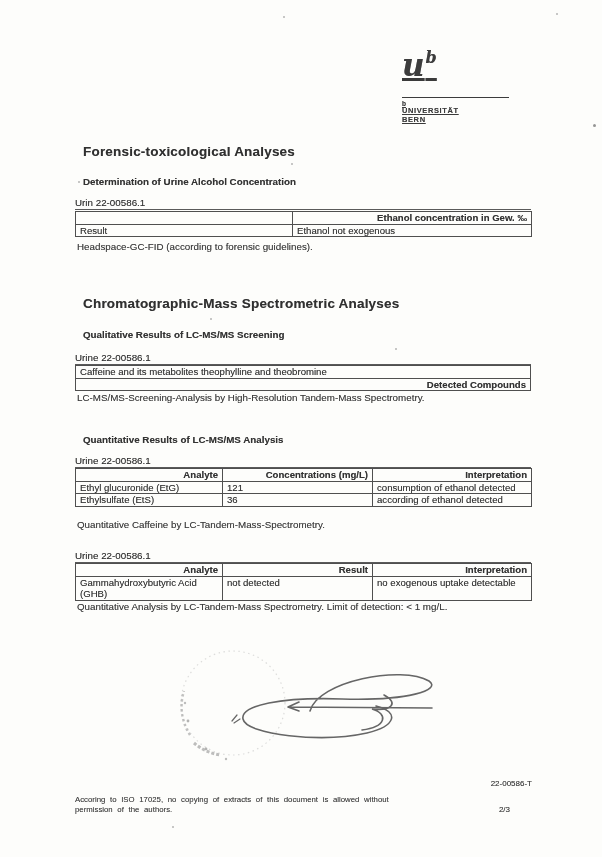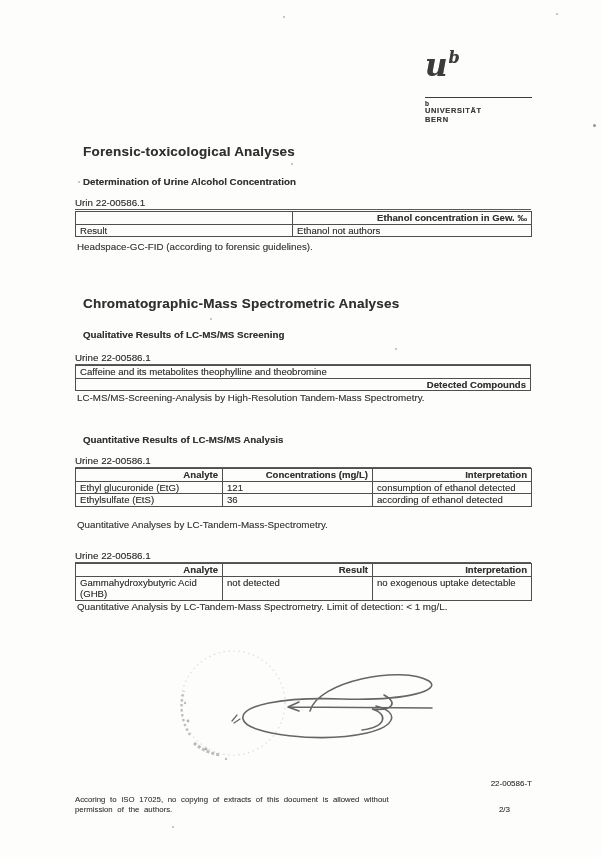--- a/index.html
+++ b/index.html
@@ -7,21 +7,21 @@
     position:relative;
     width:602px;height:857px;
     margin:0 auto;
     background:#fdfdfb;
     overflow:hidden;
     font-family:"Liberation Sans", sans-serif;
     color:#3a3a3a;
     text-shadow:0 0 0.4px rgba(70,70,70,0.55);
   }
   
-  .logo{position:absolute;left:425px;top:50px;width:120px;}
+  .logo{position:absolute;left:402px;top:50px;width:120px;text-decoration:underline;}
   .logo-mark{font-family:"DejaVu Serif", serif;font-style:italic;font-weight:600;font-size:31px;color:#3c3c3c;line-height:1;}
   .logo-mark sup{font-size:16px;font-style:italic;position:relative;top:-2px;left:1px;}
   .logo-rule{width:107px;height:0;border-top:1.5px solid #3c3c3c;margin-top:16px;}
   .logo-sub-b{font-size:6.5px;font-weight:bold;margin-top:2px;color:#3c3c3c;}
   .logo-line{font-size:7.5px;font-weight:bold;letter-spacing:0.6px;color:#3c3c3c;line-height:8.5px;}
   
   .h1{position:absolute;left:83px;font-size:13.5px;font-weight:bold;color:#303030;letter-spacing:0.2px;}
   .h2{position:absolute;left:83px;font-size:9.8px;font-weight:bold;color:#333;}
   .sample-label{position:absolute;left:75px;width:456px;font-size:9.8px;color:#333;border-bottom:1px solid #5a5a5a;padding-bottom:1px;}
   .caption{position:absolute;left:77px;font-size:9.8px;color:#3d3d3d;}
@@ -62,21 +62,21 @@
         <col style="width:217px">
         <col style="width:239px">
       </colgroup>
     <tbody>
         <tr>
       <td></td>
       <td class="b">Ethanol concentration in Gew. ‰</td>
     </tr>
     <tr>
       <td>Result</td>
-      <td>Ethanol not authors</td>
+      <td>Ethanol not exogenous</td>
     </tr>
   </tbody>
     </table>
   <div class="caption" style="top:241px">Headspace-GC-FID (according to forensic guidelines).</div>
 
   <div class="h1" style="top:296px">Chromatographic-Mass Spectrometric Analyses</div>
   <div class="h2" style="top:329px">Qualitative Results of LC-MS/MS Screening</div>
   <div class="sample-label" style="top:352px">Urine 22-00586.1</div>
 
   <table style="top:365px;width:456px">
@@ -111,21 +111,21 @@
       <td class="c">121</td>
       <td style="width:110px">consumption of ethanol detected</td>
     </tr>
     <tr>
       <td>Ethylsulfate (EtS)</td>
       <td class="c">36</td>
       <td>according of ethanol detected</td>
     </tr>
   </tbody>
     </table>
-  <div class="caption" style="top:519px">Quantitative Analyses by LC-Tandem-Mass-Spectrometry.</div>
+  <div class="caption" style="top:519px">Quantitative Caffeine by LC-Tandem-Mass-Spectrometry.</div>
 
   <div class="sample-label" style="top:550px">Urine 22-00586.1</div>
 
   <table style="top:563px;width:456px">
     <colgroup>
         <col style="width:147px">
         <col style="width:150px">
         <col style="width:159px">
       </colgroup>
     <tbody>

